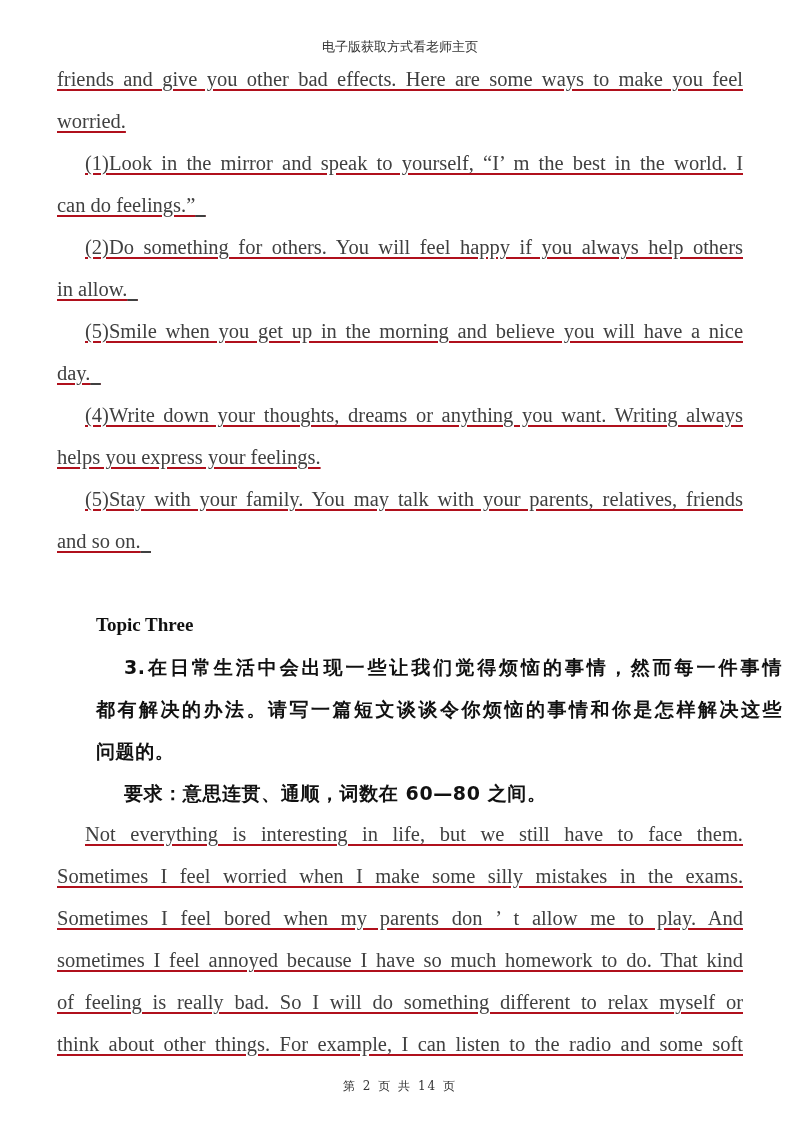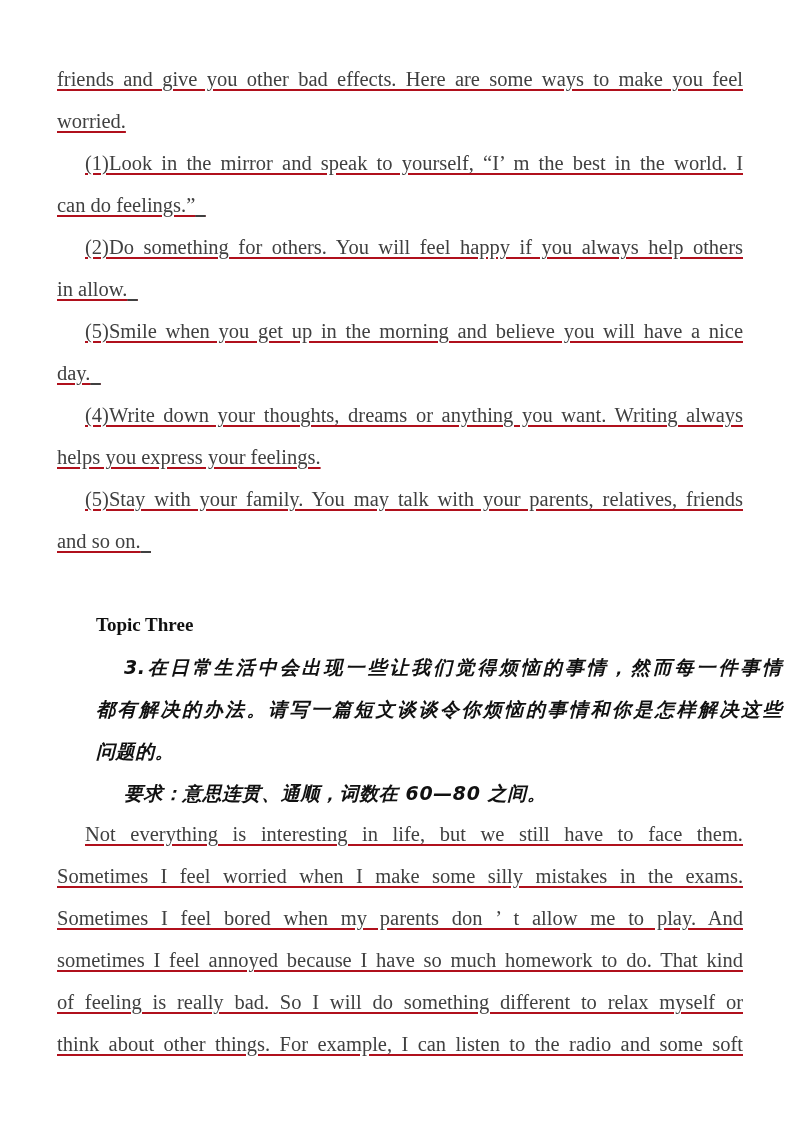--- a/index.html
+++ b/index.html
@@ -15,29 +15,30 @@
     .line {
       position: absolute; left: 57px; width: 686px;
       font-family: "Liberation Serif", serif;
       font-size: 20.5px; line-height: 26px; white-space: nowrap;
     }
     .ans { color: #404040; }
     .ans span { text-decoration: underline; text-decoration-color: #b0101c; text-underline-offset: 3px; text-decoration-thickness: 1.5px; }
     .just { text-align: justify; text-align-last: justify; }
     .indent { padding-left: 28px; width: 658px; }
     .black { color: #111111; margin-left: 39px; }
-    .cn { font-family: "DejaVu Sans", sans-serif; font-size: 19px; font-weight: bold; letter-spacing: 0.6px; font-style: italic; }
+    .cn { font-family: "DejaVu Sans", sans-serif; font-size: 19px; font-weight: bold; letter-spacing: 0.6px; }
     .topic { font-weight: bold; font-size: 19px; }
     .underline-tail::after { content: "\00a0\00a0"; text-decoration: underline; }
   </style>
 </head>
 <body>
 
 <div class="page">
 
+  <div class="header">电子版获取方式看老师主页</div>
 
   <div>
     <div class="line ans just" style="top:66px"><span>friends and give you other bad effects. Here are some ways to make you feel</span></div>
     <div class="line ans" style="top:108px"><span>worried.</span></div>
 
     <div class="line ans just indent" style="top:150px"><span>(1)Look in the mirror and speak to yourself,  “I’ m the best in the world. I</span></div>
     <div class="line ans" style="top:192px"><span class="underline-tail">can do feelings.”</span></div>
 
     <div class="line ans just indent" style="top:234px"><span>(2)Do something for others. You will feel happy if you always help others</span></div>
     <div class="line ans" style="top:276px"><span class="underline-tail">in allow.</span></div>
@@ -62,13 +63,14 @@
 
   <div>
     <div class="line ans just indent" style="top:821px"><span>Not everything is interesting in life, but we still have to face them.</span></div>
     <div class="line ans just" style="top:863px"><span>Sometimes I feel worried when I make some silly mistakes in the exams.</span></div>
     <div class="line ans just" style="top:905px"><span>Sometimes I feel bored when my parents don ’ t allow me to play. And</span></div>
     <div class="line ans just" style="top:947px"><span>sometimes I feel annoyed because I have so much homework to do. That kind</span></div>
     <div class="line ans just" style="top:989px"><span>of feeling is really bad. So I will do something different to relax myself or</span></div>
     <div class="line ans just" style="top:1031px"><span>think about other things. For example, I can listen to the radio and some soft</span></div>
   </div>
 
+  <div class="footer">第 2 页 共 14 页</div>
 </div>
 
 </body></html>

